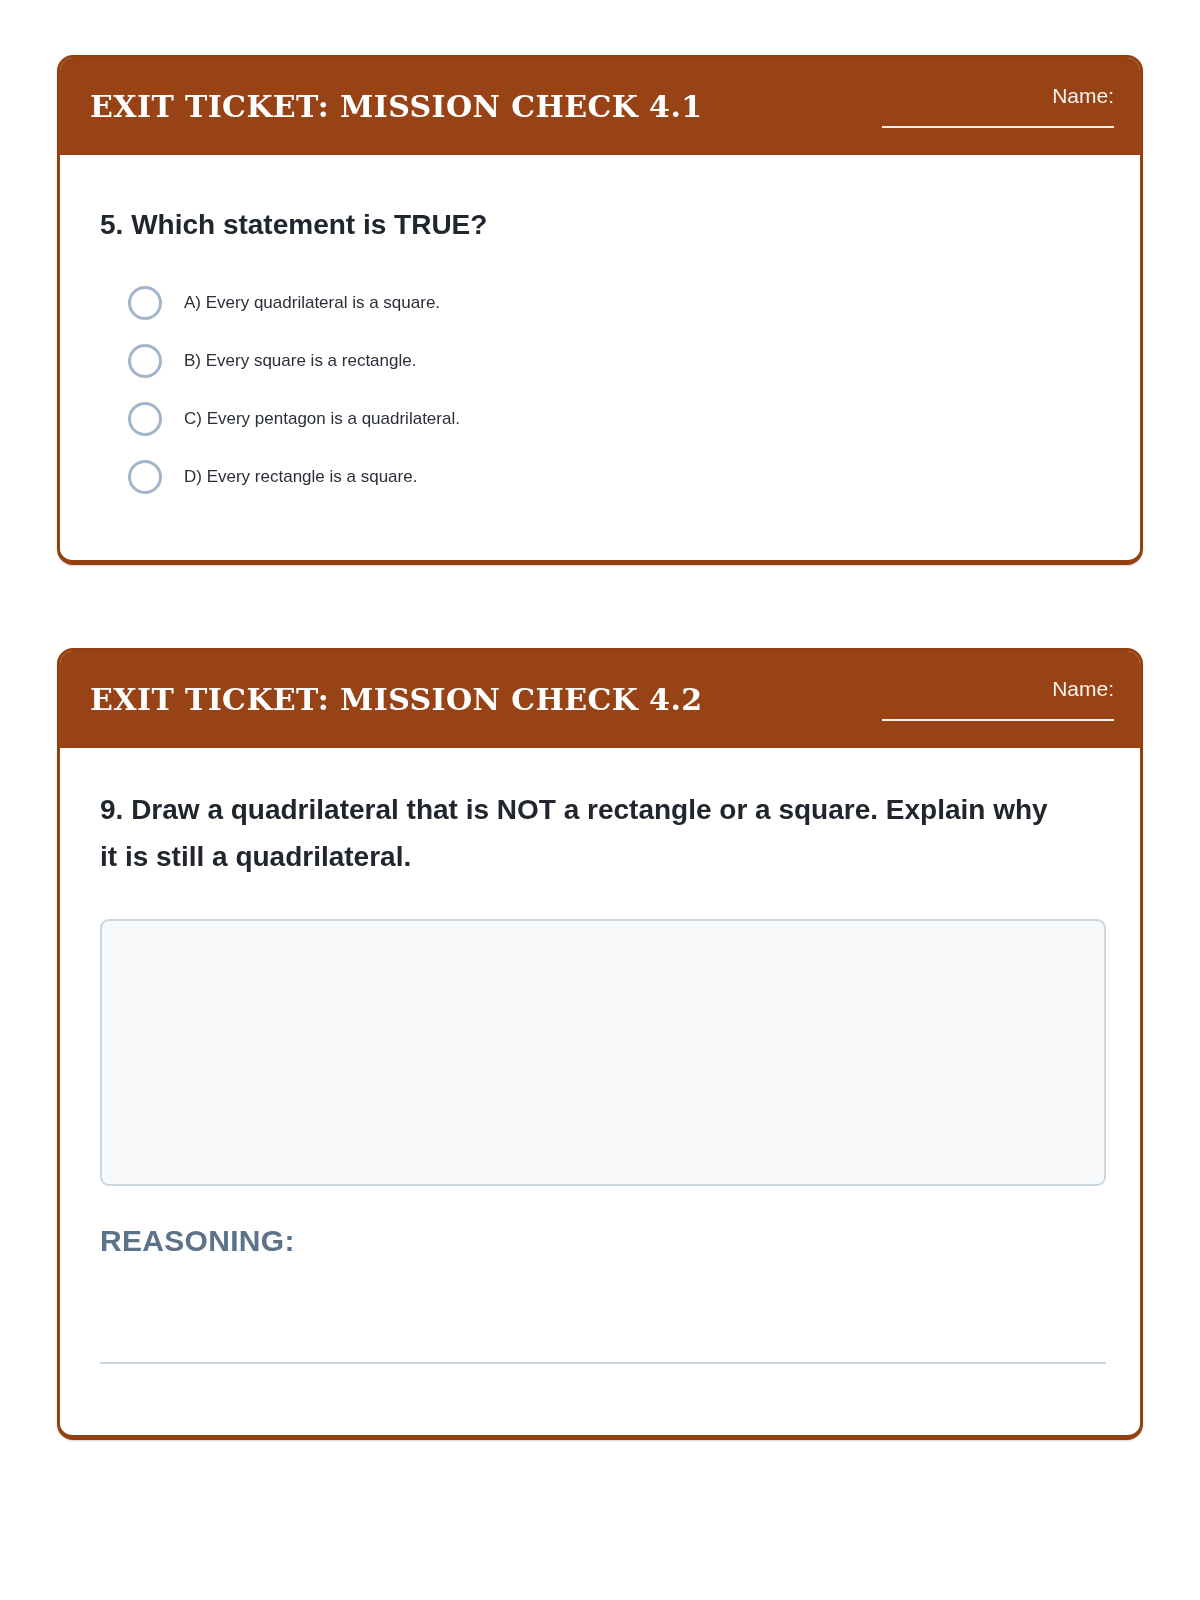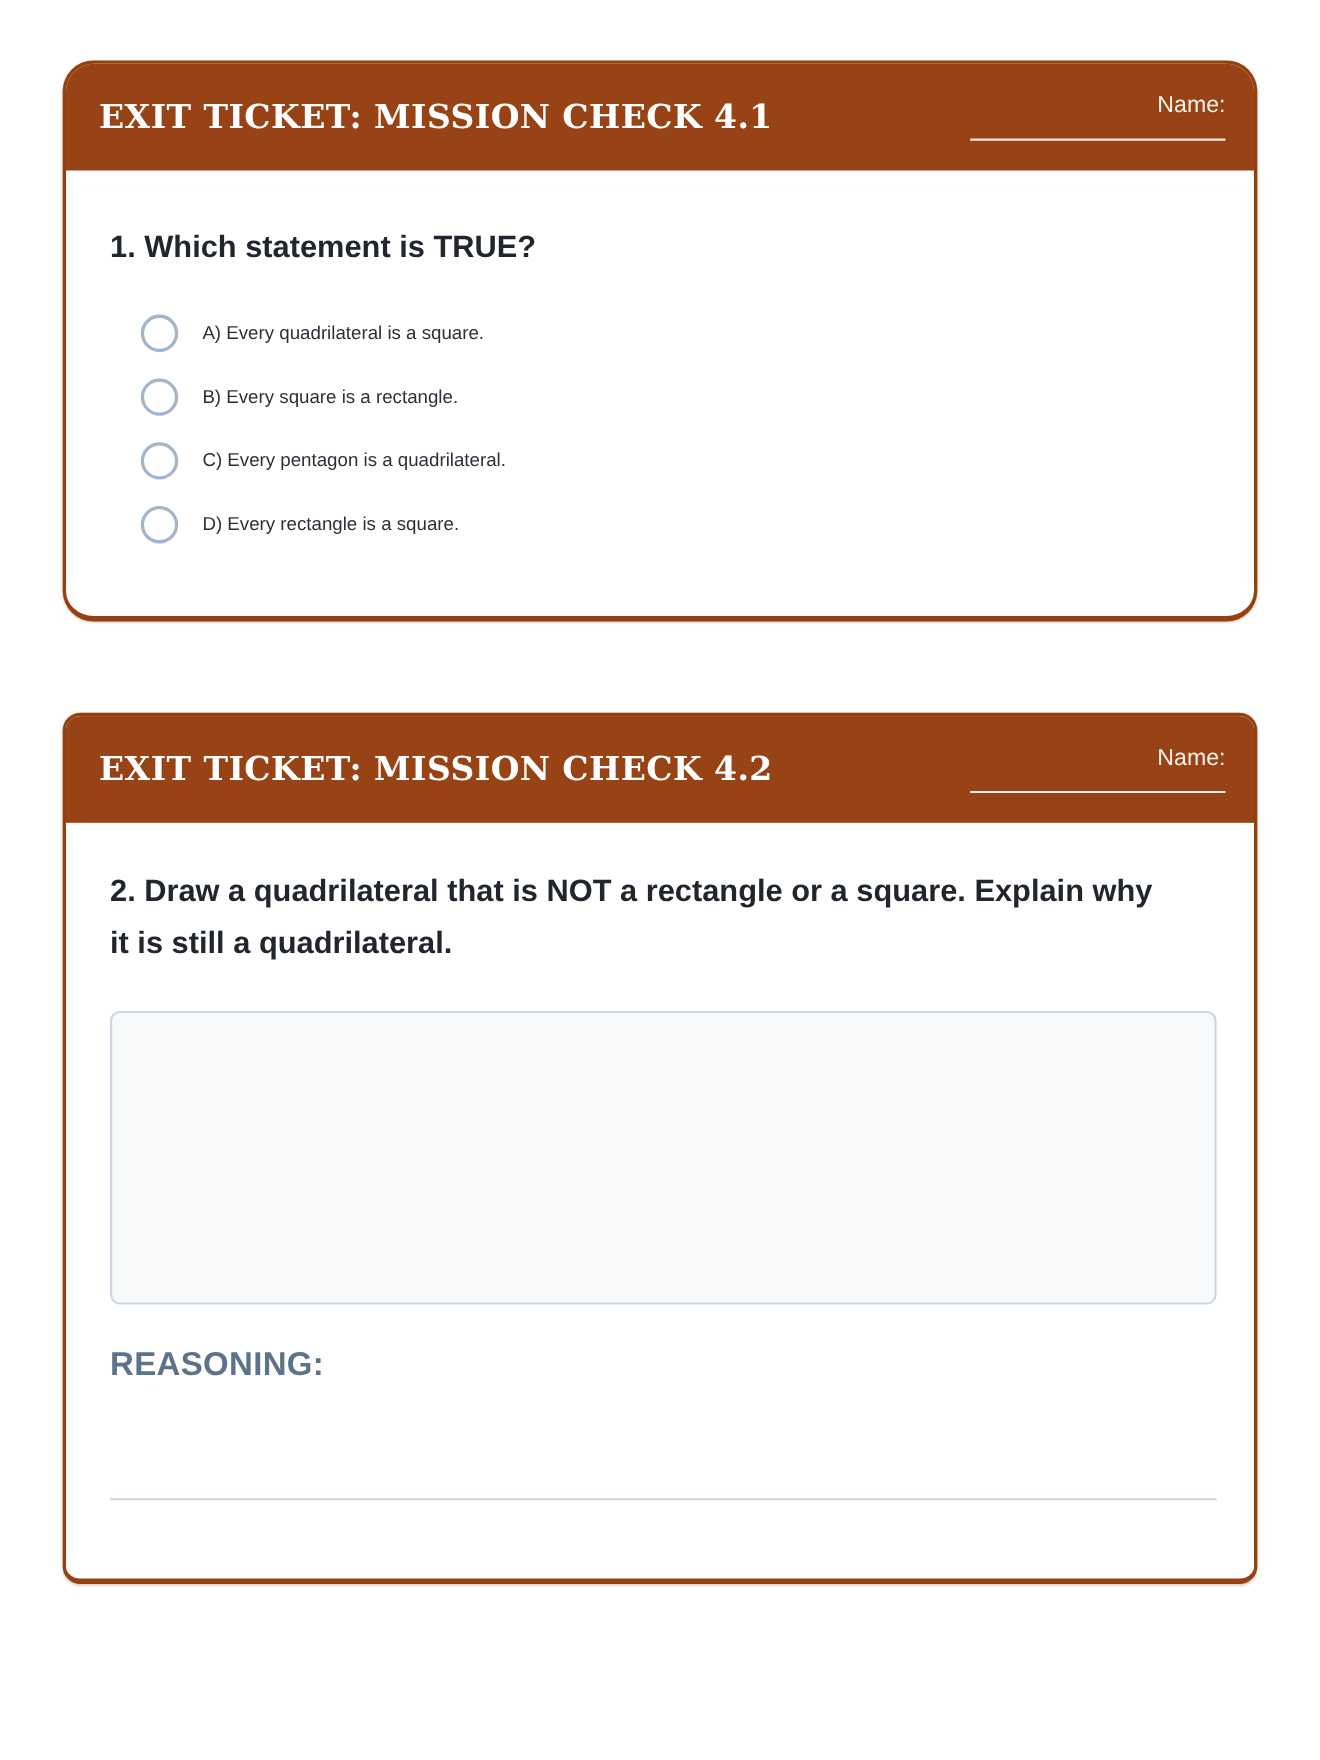--- a/index.html
+++ b/index.html
@@ -15,21 +15,21 @@
     position: absolute;
     left: 57px;
     width: 1086px;
     background: #ffffff;
     border: 3px solid #95400f;
     border-bottom-width: 5px;
     border-radius: 16px;
     overflow: hidden;
     box-shadow: 0 1px 2px rgba(60,30,10,0.18);
   }
-  .card-1 { top: 55px;  height: 510px; border-radius: 28px; }
+  .card-1 { top: 55px;  height: 510px; }
   .card-2 { top: 648px; height: 792px; }
 
   .card-header {
     height: 97px;
     background: #974316;
     display: flex;
     align-items: center;
     justify-content: space-between;
     padding: 0 26px 0 30px;
   }
@@ -118,21 +118,21 @@
 
   <section class="card card-1">
     <header class="card-header">
       <h1 class="ticket-title">EXIT TICKET: MISSION CHECK 4.1</h1>
       <div class="name-field">
         <span class="name-label">Name:</span>
         <span class="name-line"></span>
       </div>
     </header>
     <div class="card-body">
-      <div class="question">1. Which statement is TRUE?</div>
+      <div class="question">5. Which statement is TRUE?</div>
       <div class="options">
         <div class="option">
           <span class="radio"></span>
           <span class="option-text">A) Every quadrilateral is a square.</span>
         </div>
         <div class="option">
           <span class="radio"></span>
           <span class="option-text">B) Every square is a rectangle.</span>
         </div>
         <div class="option">
@@ -149,20 +149,20 @@
 
   <section class="card card-2">
     <header class="card-header">
       <h1 class="ticket-title">EXIT TICKET: MISSION CHECK 4.2</h1>
       <div class="name-field">
         <span class="name-label">Name:</span>
         <span class="name-line"></span>
       </div>
     </header>
     <div class="card-body">
-      <div class="question">2. Draw a quadrilateral that is NOT a rectangle or a square. Explain why it is still a quadrilateral.</div>
+      <div class="question">9. Draw a quadrilateral that is NOT a rectangle or a square. Explain why it is still a quadrilateral.</div>
       <div class="drawing-area"></div>
       <div class="reasoning-label">REASONING:</div>
       <hr class="reasoning-line">
     </div>
   </section>
 
 </div>
 
 </body></html>

